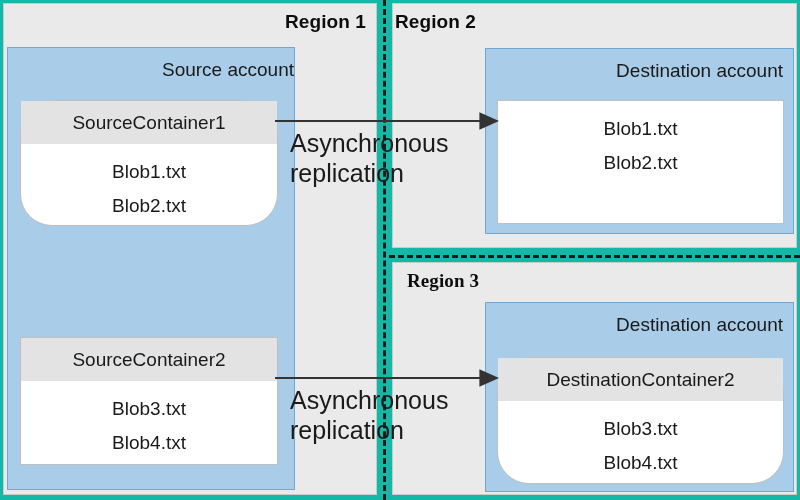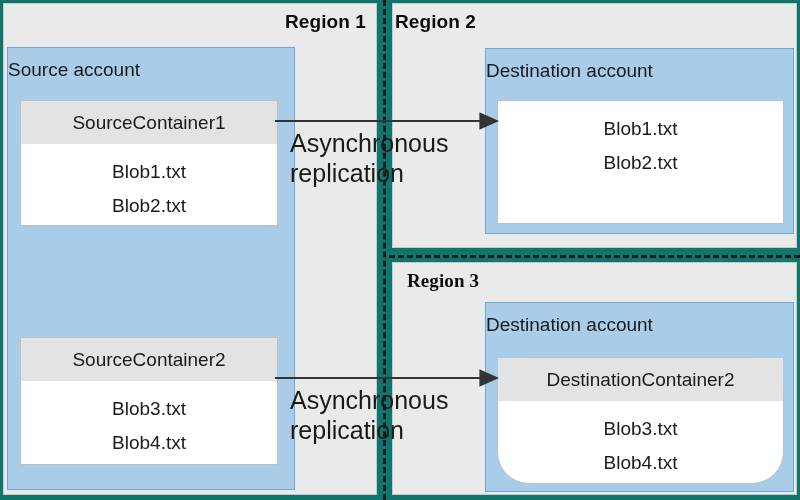--- a/index.html
+++ b/index.html
@@ -11,21 +11,21 @@
     width: 800px;
     height: 500px;
     font-family: "Liberation Sans", "DejaVu Sans", sans-serif;
     color: #1a1a1a;
     overflow: hidden;
   }
   #canvas {
     position: relative;
     width: 800px;
     height: 500px;
-    background: #0f766e;
+    background: #14b8a6;
   }
 
   
   .region {
     position: absolute;
     background: #eaeaea;
     border: 1px solid #c9c9c9;
     box-sizing: border-box;
   }
   #region1 { left: 3px;   top: 3px;   width: 374px; height: 492px; }
@@ -53,34 +53,34 @@
   }
   #source-account      { left: 7px;   top: 47px;  width: 288px; height: 443px; }
   #dest-account-r2     { left: 485px; top: 48px;  width: 309px; height: 186px; }
   #dest-account-r3     { left: 485px; top: 302px; width: 309px; height: 190px; }
 
   .account-title {
     position: absolute;
     font-size: 19px;
     color: #1a1a1a;
     white-space: nowrap;
-    text-align: left;
+    text-align: right;
   }
   #source-account-title  { left: 0;   right: 0;  top: 11px; }
   #dest-account-r2-title { left: 0;   right: 10px; top: 11px; }
   #dest-account-r3-title { left: 0;   right: 10px; top: 11px; }
 
   
   .container-box {
     position: absolute;
     background: #ffffff;
     border: 1px solid #bfbfbf;
     box-sizing: border-box;
   }
-  #source-container-1 { left: 20px;  top: 100px; width: 258px; height: 126px; }
+  #source-container-1 { left: 20px;  top: 100px; width: 258px; height: 126px; border-radius: 32px; }
   #source-container-2 { left: 20px;  top: 337px; width: 258px; height: 128px; }
   #dest-container-1   { left: 497px; top: 100px; width: 287px; height: 124px; }
   #dest-container-2   { left: 497px; top: 357px; width: 287px; height: 127px; border-radius: 32px; }
 
   .container-header {
     height: 43px;
     background: #e3e3e3;
     display: flex;
     align-items: center;
     justify-content: center;

